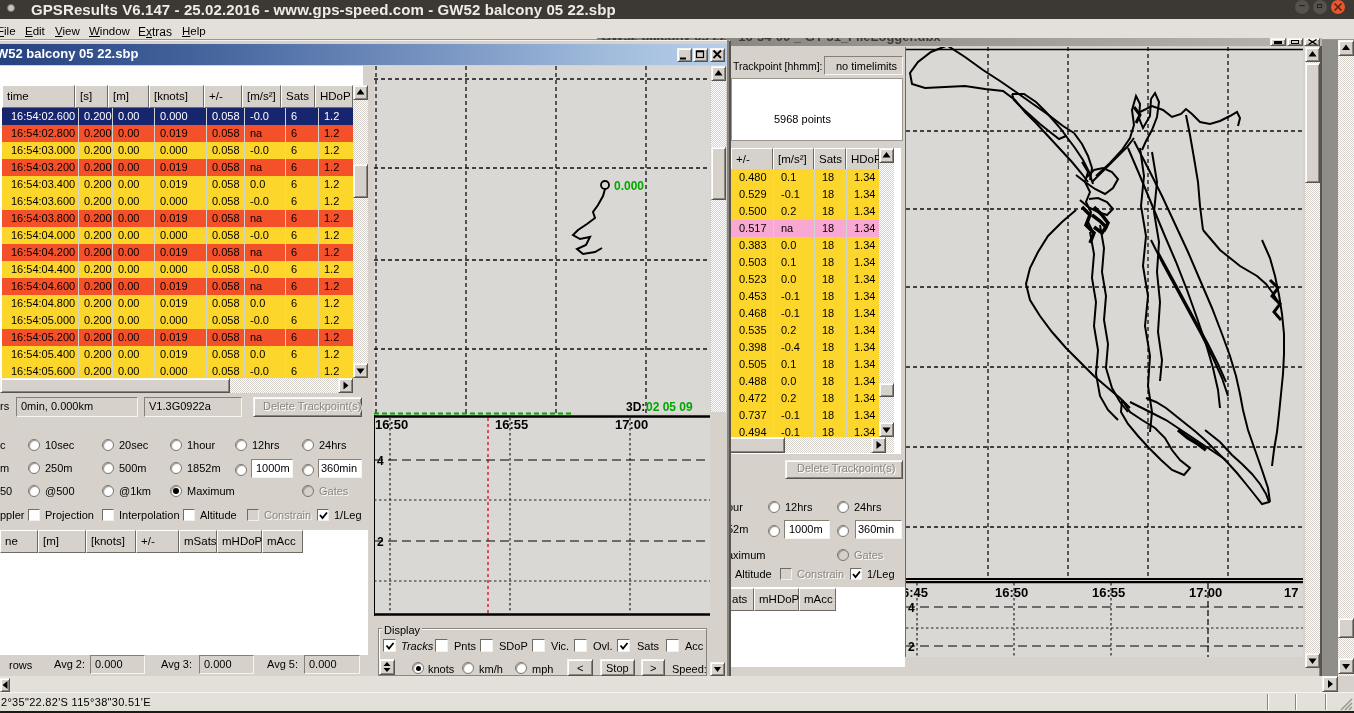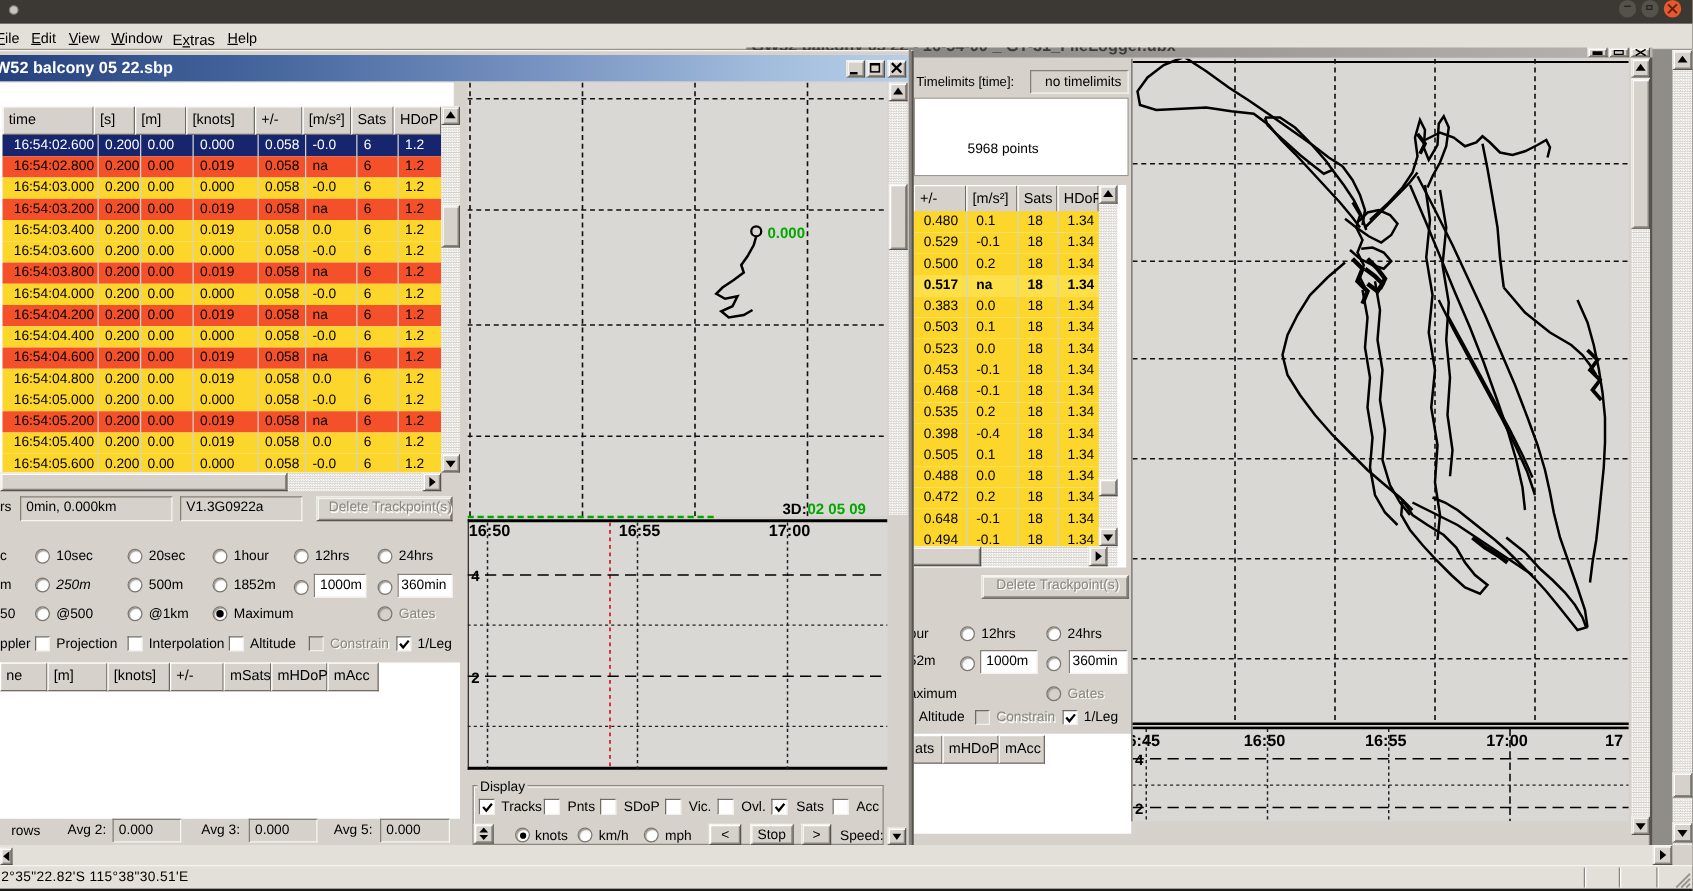--- a/index.html
+++ b/index.html
@@ -19,36 +19,37 @@
   border-right:1.5px solid #f2f0ec; border-bottom:1.5px solid #f2f0ec; }
 .cbg { background:#d6d2cb; }
 .rd { position:absolute; width:12px; height:12px; border-radius:50%; background:#fff;
   border:1.5px solid #7a766f; box-shadow: inset 1px 1px 1px #9a968f; }
 .rdg { background:#d6d2cb; }
 .lrow,.rrow { position:absolute; height:17px; font-size:11px; line-height:17px; }
 .lrow { left:2px; width:351px; }
 .rrow { left:731px; width:153px; }
 .tryel { background:#fcd62b; color:#000; }
 .trorg { background:#f4512a; color:#000; }
-.trred { background:#fde047; color:#000;font-weight:bold; }
+.trred { background:#f9a8d4; color:#000; }
 .trsel { background:#16256e; color:#fff; }
 .lc { position:absolute; top:0; }
 .lc0 { left:4px; } .lc1 { left:76px; } .lc2 { left:110px; } .lc3 { left:152px; }
 .lc4 { left:204px; } .lc5 { left:242px; } .lc6 { left:283px; } .lc7 { left:316px; }
 .lrow .lc { border-left:1px solid #cfd4cf; padding-left:5px; height:17px; }
 .lrow .lc0 { border-left:none; }
 .rc { position:absolute; top:0; border-left:1px solid #cfd4cf; padding-left:7px; height:17px; }
 .rc0 { left:0; border-left:none; padding-left:8px; } .rc1 { left:42px; } .rc2 { left:83px; } .rc3 { left:115px; }
 .sbtrack { position:absolute; background-image: conic-gradient(#fff 0 25%, #d6d2cb 0 50%, #fff 0 75%, #d6d2cb 0); background-size:2px 2px; }
 .grp { position:absolute; border:1px solid #8a867f; box-shadow:1px 1px 0 #fff inset; }
 </style></head>
 <body>
 
 <div class="abs" style="left:0;top:0;width:1354px;height:19px;background:#3c3833;">
   <div class="abs" style="left:7px;top:4px;width:8px;height:8px;border-radius:50%;background:#c9c5be;border:1px solid #77736d;"></div>
+  <div class="abs" style="left:31px;top:1px;font-size:15px;font-weight:bold;color:#efece6;letter-spacing:0.1px;">GPSResults V6.147 - 25.02.2016 - www.gps-speed.com - GW52 balcony 05 22.sbp</div>
   <div class="abs" style="left:1295px;top:0px;width:14px;height:14px;border-radius:50%;background:#55514b;color:#26231f;font-size:11px;text-align:center;line-height:11px;font-weight:bold;">–</div>
   <div class="abs" style="left:1313px;top:0px;width:14px;height:14px;border-radius:50%;background:#55514b;"></div>
   <div class="abs" style="left:1316.5px;top:3.5px;width:5px;height:4px;border:1.2px solid #26231f;"></div>
   <div class="abs" style="left:1331px;top:0px;width:14px;height:14px;border-radius:50%;background:#e8582c;"></div>
   <svg class="abs" style="left:1333px;top:2px;" width="10" height="10">
       <path d="M1.5 1.5 L8.5 8.5 M8.5 1.5 L1.5 8.5" stroke="#5a2313" stroke-width="1.6"></path>
     </svg>
 </div>
 
 <div class="abs" style="left:0;top:19px;width:1354px;height:21px;background:#e3e0d9;border-bottom:1px solid #9a968f;">
@@ -69,21 +70,21 @@
 <div class="abs" style="left:1274px;top:41px;width:8px;height:3px;background:#000;"></div>
 <div class="abs btn3d" style="left:1287px;top:38px;width:16px;height:8px;"></div>
 <div class="abs" style="left:1291px;top:40px;width:8px;height:4px;border:1.5px solid #000;"></div>
 <div class="abs btn3d" style="left:1304px;top:38px;width:16px;height:8px;"></div>
 <svg class="abs" style="left:1308px;top:39px;" width="9" height="6">
     <path d="M0.5 5.5 L8.5 0.5 M0.5 0.5 L8.5 5.5" stroke="#000" stroke-width="1.4"></path>
   </svg>
 
 <div class="abs" style="left:727px;top:46px;width:595px;height:630px;background:#d6d2cb;border-right:2px solid #57534e;box-shadow:inset -1px 0 0 #8a867f;"></div>
 
-<div class="lbl" style="left:733px;top:60px;font-size:10.5px;">Timelimits [time]:</div>
+<div class="lbl" style="left:733px;top:60px;font-size:10.5px;">Trackpoint [hhmm]:</div>
 <div class="abs sunk" style="left:824px;top:56px;width:79px;height:19px;background:#d6d2cb;"></div>
 <div class="lbl" style="left:836px;top:60px;">no timelimits</div>
 <div class="abs" style="left:731px;top:78px;width:172px;height:63px;background:#fff;border:1px solid #9a968f;"></div>
 <div class="lbl" style="left:774px;top:113px;">5968 points</div>
 
 <div class="abs" style="left:729px;top:148px;width:172px;height:306px;background:#fff;"></div>
 <div class="hd" style="left:731px;top:148px;width:42px;">+/-</div>
 <div class="hd" style="left:773px;top:148px;width:41px;">[m/s²]</div>
 <div class="hd" style="left:814px;top:148px;width:32px;">Sats</div>
 <div class="hd" style="left:846px;top:148px;width:33px;">HDoP</div>
@@ -165,21 +166,21 @@
     <span class="rc rc2">18</span>
     <span class="rc rc3">1.34</span>
   </div>
 <div class="rrow tryel" style="top:390px">
     <span class="rc rc0">0.472</span>
     <span class="rc rc1">0.2</span>
     <span class="rc rc2">18</span>
     <span class="rc rc3">1.34</span>
   </div>
 <div class="rrow tryel" style="top:407px">
-    <span class="rc rc0">0.648</span>
+    <span class="rc rc0">0.737</span>
     <span class="rc rc1">-0.1</span>
     <span class="rc rc2">18</span>
     <span class="rc rc3">1.34</span>
   </div>
 <div class="rrow tryel" style="top:424px">
     <span class="rc rc0">0.494</span>
     <span class="rc rc1">-0.1</span>
     <span class="rc rc2">18</span>
     <span class="rc rc3">1.34</span>
   </div>
@@ -541,21 +542,21 @@
 <div class="lbl" style="left:119px;top:439px;text-align:center;">20sec</div>
 <div class="rd" style="left:170px;top:439px;"></div>
 <div class="lbl" style="left:187px;top:439px;">1hour</div>
 <div class="rd" style="left:235px;top:439px;"></div>
 <div class="lbl" style="left:252px;top:439px;">12hrs</div>
 <div class="rd" style="left:302px;top:439px;"></div>
 <div class="lbl" style="left:319px;top:439px;">24hrs</div>
 
 <div class="lbl" style="left:0px;top:462px;">m</div>
 <div class="rd" style="left:28px;top:462px;"></div>
-<div class="lbl" style="left:45px;top:462px;font-style:italic;">250m</div>
+<div class="lbl" style="left:45px;top:462px;">250m</div>
 <div class="rd" style="left:102px;top:462px;"></div>
 <div class="lbl" style="left:119px;top:462px;">500m</div>
 <div class="rd" style="left:170px;top:462px;"></div>
 <div class="lbl" style="left:187px;top:462px;">1852m</div>
 <div class="rd" style="left:235px;top:464px;"></div>
 <div class="abs sunk" style="left:251px;top:459px;width:42px;height:19px;"></div>
 <div class="lbl" style="left:256px;top:462px;">1000m</div>
 <div class="rd" style="left:302px;top:464px;"></div>
 <div class="abs sunk" style="left:318px;top:459px;width:44px;height:19px;"></div>
 <div class="lbl" style="left:321px;top:462px;">360min</div>
@@ -650,21 +651,21 @@
 <div class="sbtrack" style="left:711px;top:66px;width:15px;height:346px;"></div>
 <div class="abs btn3d" style="left:711px;top:66px;width:15px;height:15px;"></div>
 <svg class="abs" style="left:711px;top:66px;" width="15" height="15">
     <path d="M7.5 4 L11.5 9.5 L3.5 9.5 Z" fill="#000"></path>
   </svg>
 <div class="abs btn3d" style="left:711px;top:147px;width:15px;height:53px;"></div>
 
 <div class="grp" style="left:378px;top:628px;width:329px;height:48px;"></div>
 <div class="abs" style="left:382px;top:624px;background:#d6d2cb;padding:0 2px;font-size:11px;">Display</div>
 <div class="cb" style="left:383px;top:639px;width:13px;height:13px;"></div>
-<div class="lbl" style="left:401px;top:640px;">Tracks</div>
+<div class="lbl" style="left:401px;top:640px;font-style:italic;">Tracks</div>
 <svg class="abs" style="left:384px;top:640px;" width="12" height="12">
     <path d="M2.5 5.5 L5 8.5 L9.5 3" stroke="#000" stroke-width="1.8" fill="none"></path>
   </svg>
 <div class="cb" style="left:435px;top:639px;width:13px;height:13px;"></div>
 <div class="lbl" style="left:454px;top:640px;">Pnts</div>
 <div class="cb" style="left:480px;top:639px;width:13px;height:13px;"></div>
 <div class="lbl" style="left:499px;top:640px;">SDoP</div>
 <div class="cb" style="left:532px;top:639px;width:13px;height:13px;"></div>
 <div class="lbl" style="left:551px;top:640px;">Vic.</div>
 <div class="cb" style="left:574px;top:639px;width:13px;height:13px;"></div>

